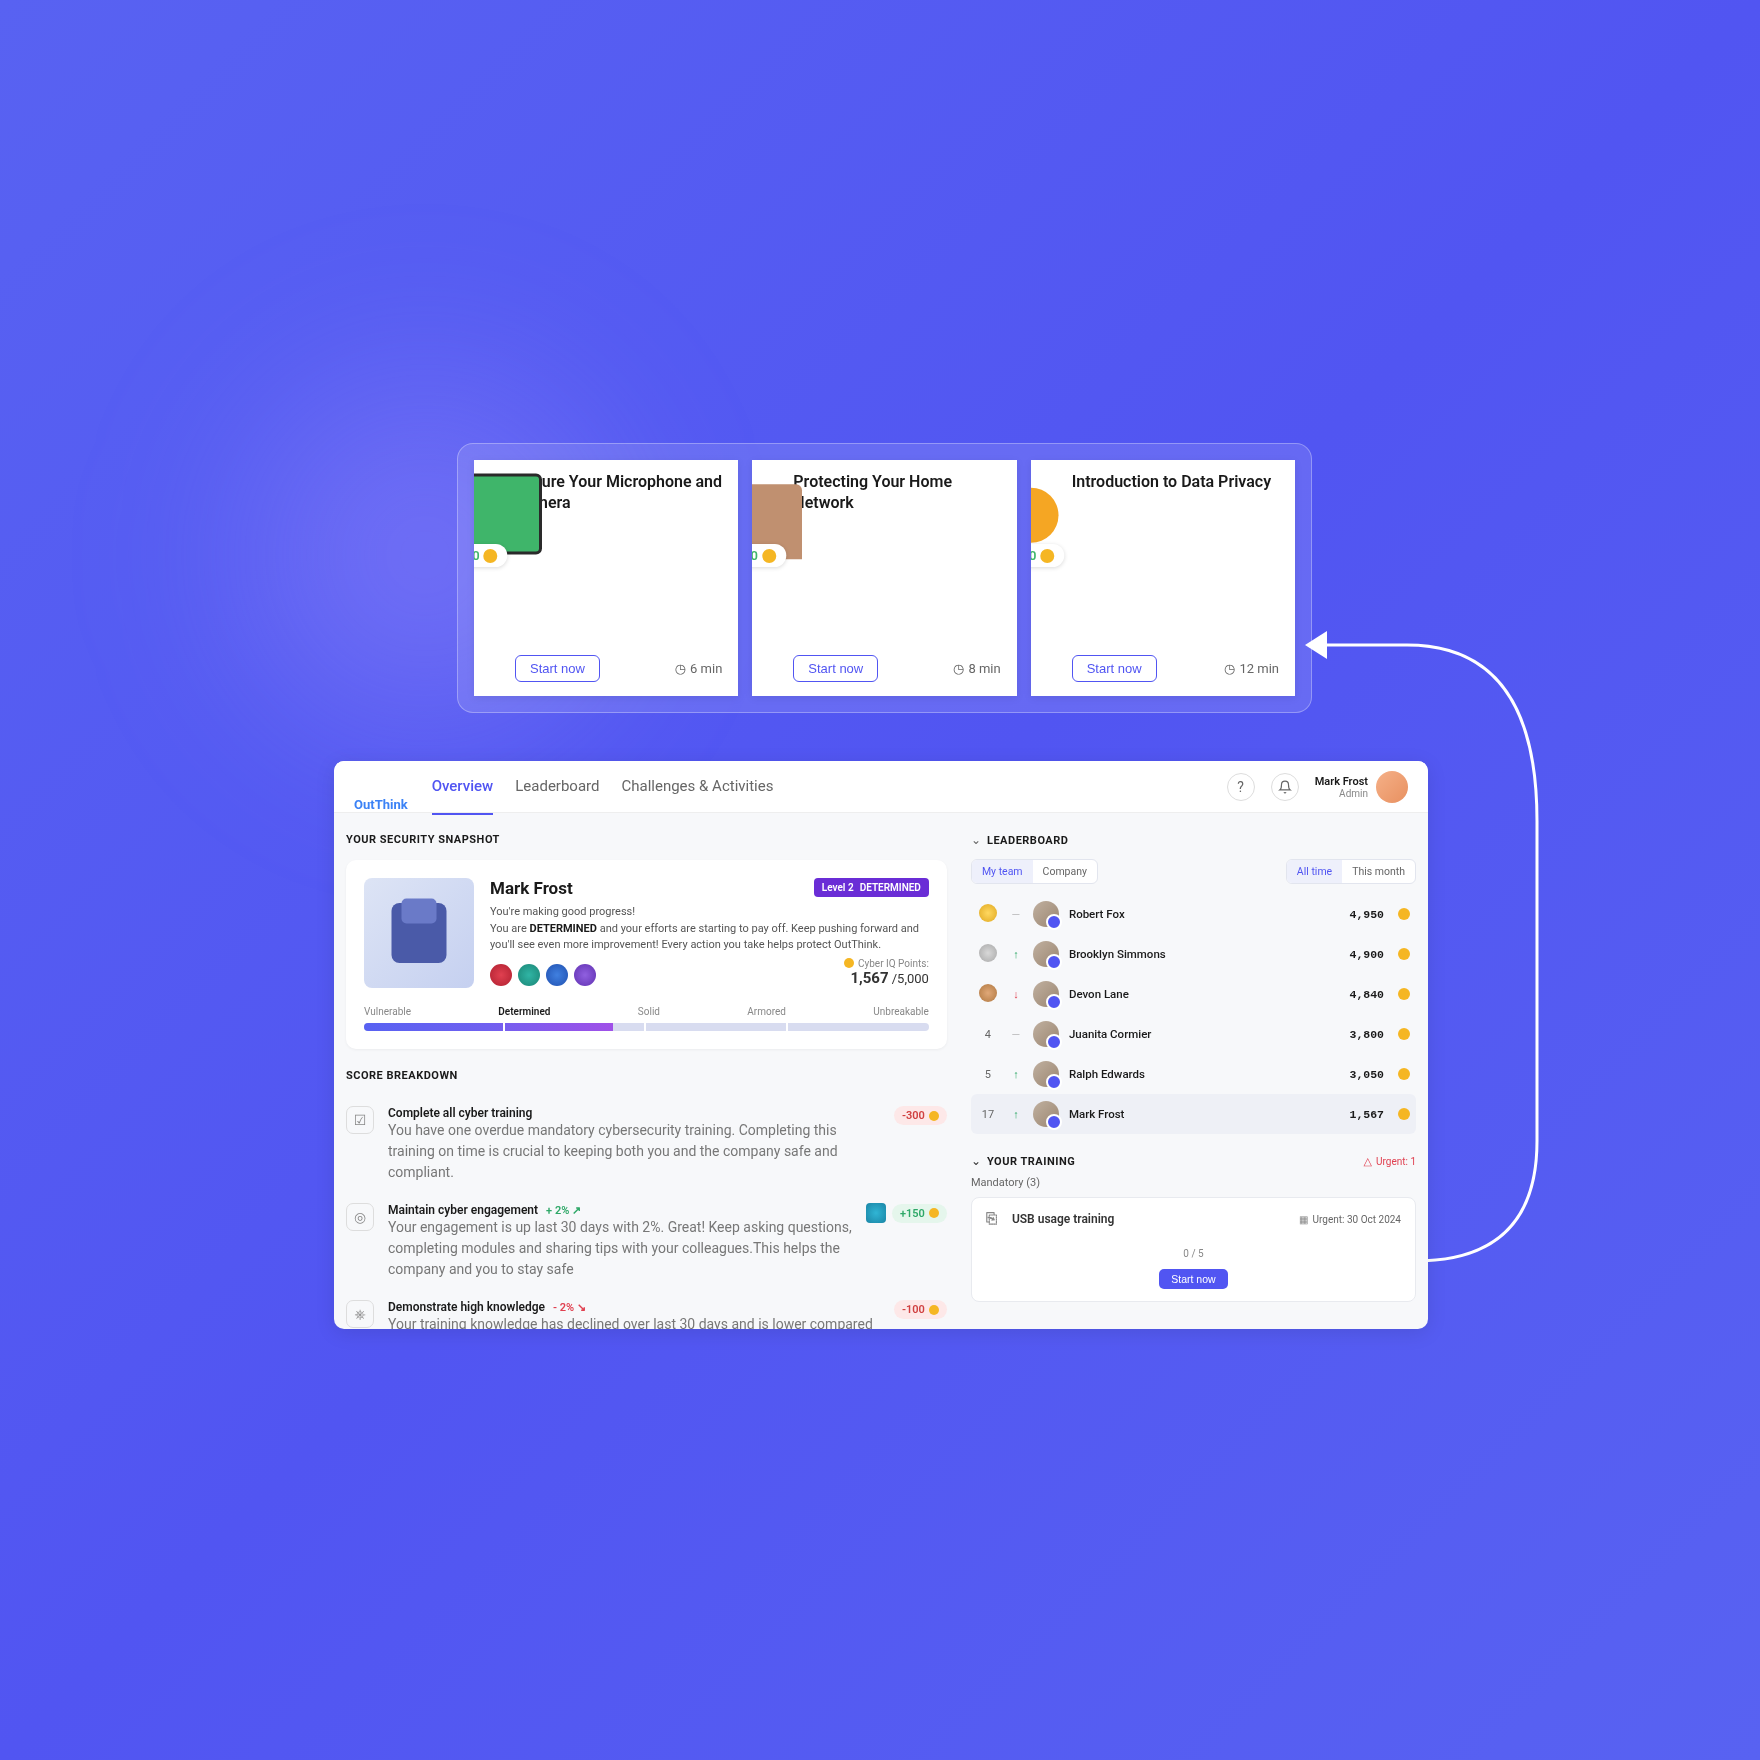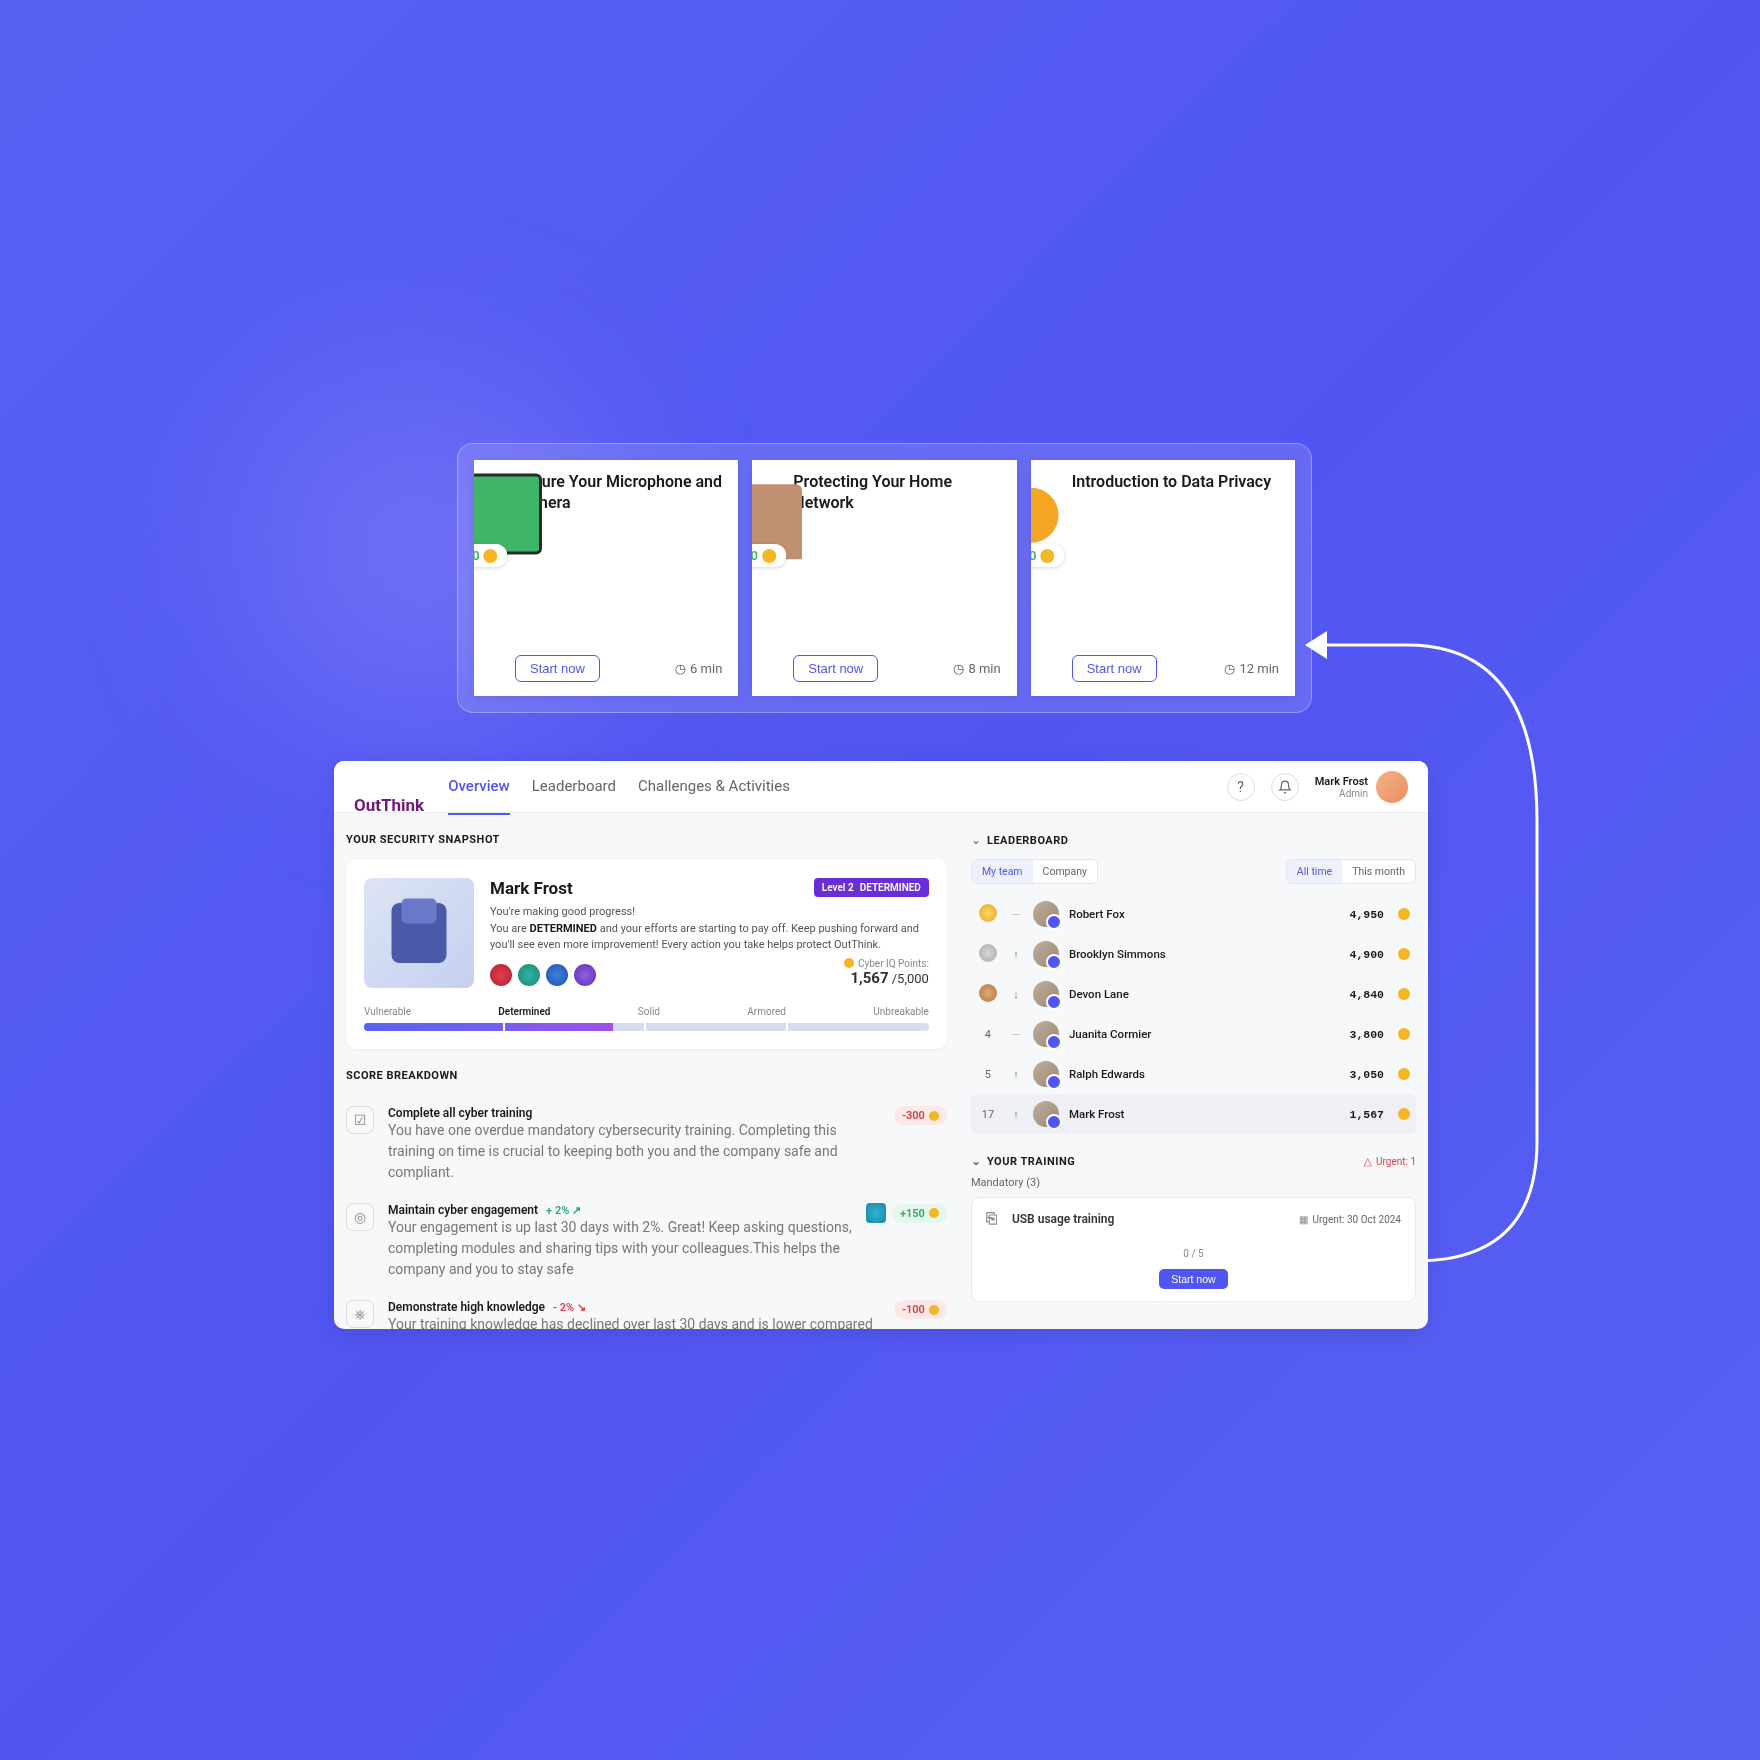--- a/index.html
+++ b/index.html
@@ -104,21 +104,21 @@
 }
 .topbar {
   height: 52px;
   background: #fff;
   border-bottom: 1px solid #eee;
   display: flex;
   align-items: center;
   padding: 0 20px;
   gap: 24px;
 }
-.brand { font-weight: 700; font-size: 17px; color: #701a75; margin-top: 36px; }
+.brand { font-weight: 700; font-size: 13px; color: #3b82f6; margin-top: 36px; }
 .nav-tabs { display:flex; gap:22px; }
 .nav-tab { font-size:15px; color:#666; padding: 18px 0; cursor:pointer; }
 .nav-tab.active { color:#5155f2; border-bottom:2px solid #5155f2; font-weight:500; }
 .topbar-right { margin-left:auto; display:flex; align-items:center; gap:16px; }
 .icon-btn { width:28px; height:28px; border-radius:50%; border:1px solid #ddd; display:flex; align-items:center; justify-content:center; cursor:pointer; color:#666; font-size:14px; background:#fff; }
 .user-block { display:flex; align-items:center; gap:8px; }
 .user-block .info { text-align:right; }
 .user-block .name { font-size:11px; font-weight:600; color:#1a1a1a; }
 .user-block .role { font-size:10px; color:#888; }
 .avatar { width:32px; height:32px; border-radius:50%; background:linear-gradient(135deg,#f5b088,#e89060); }

